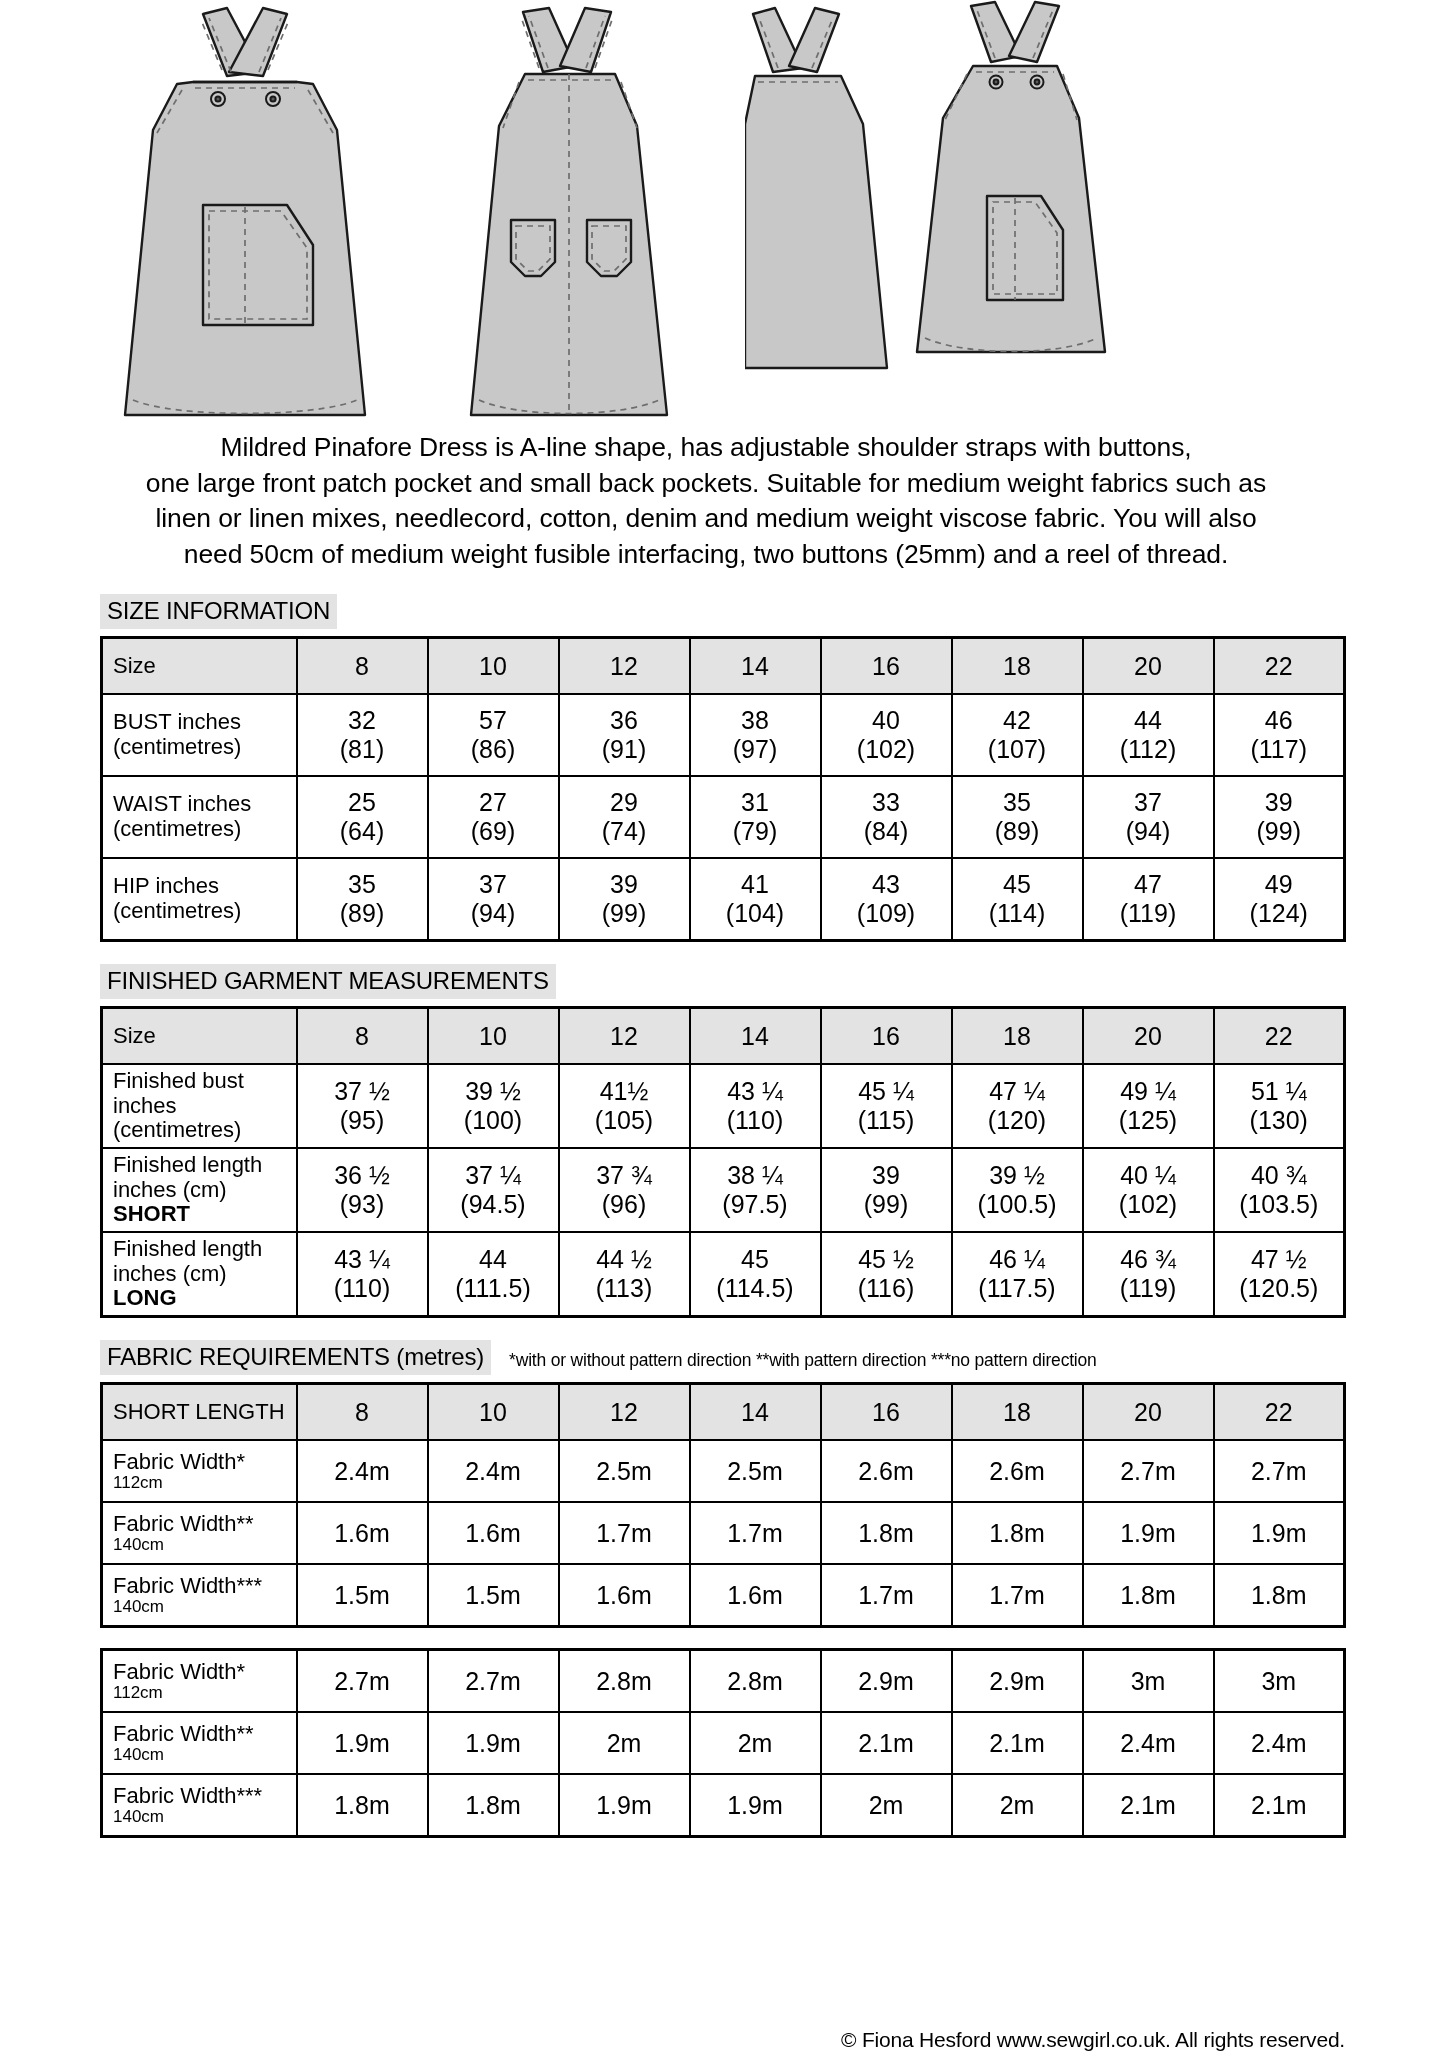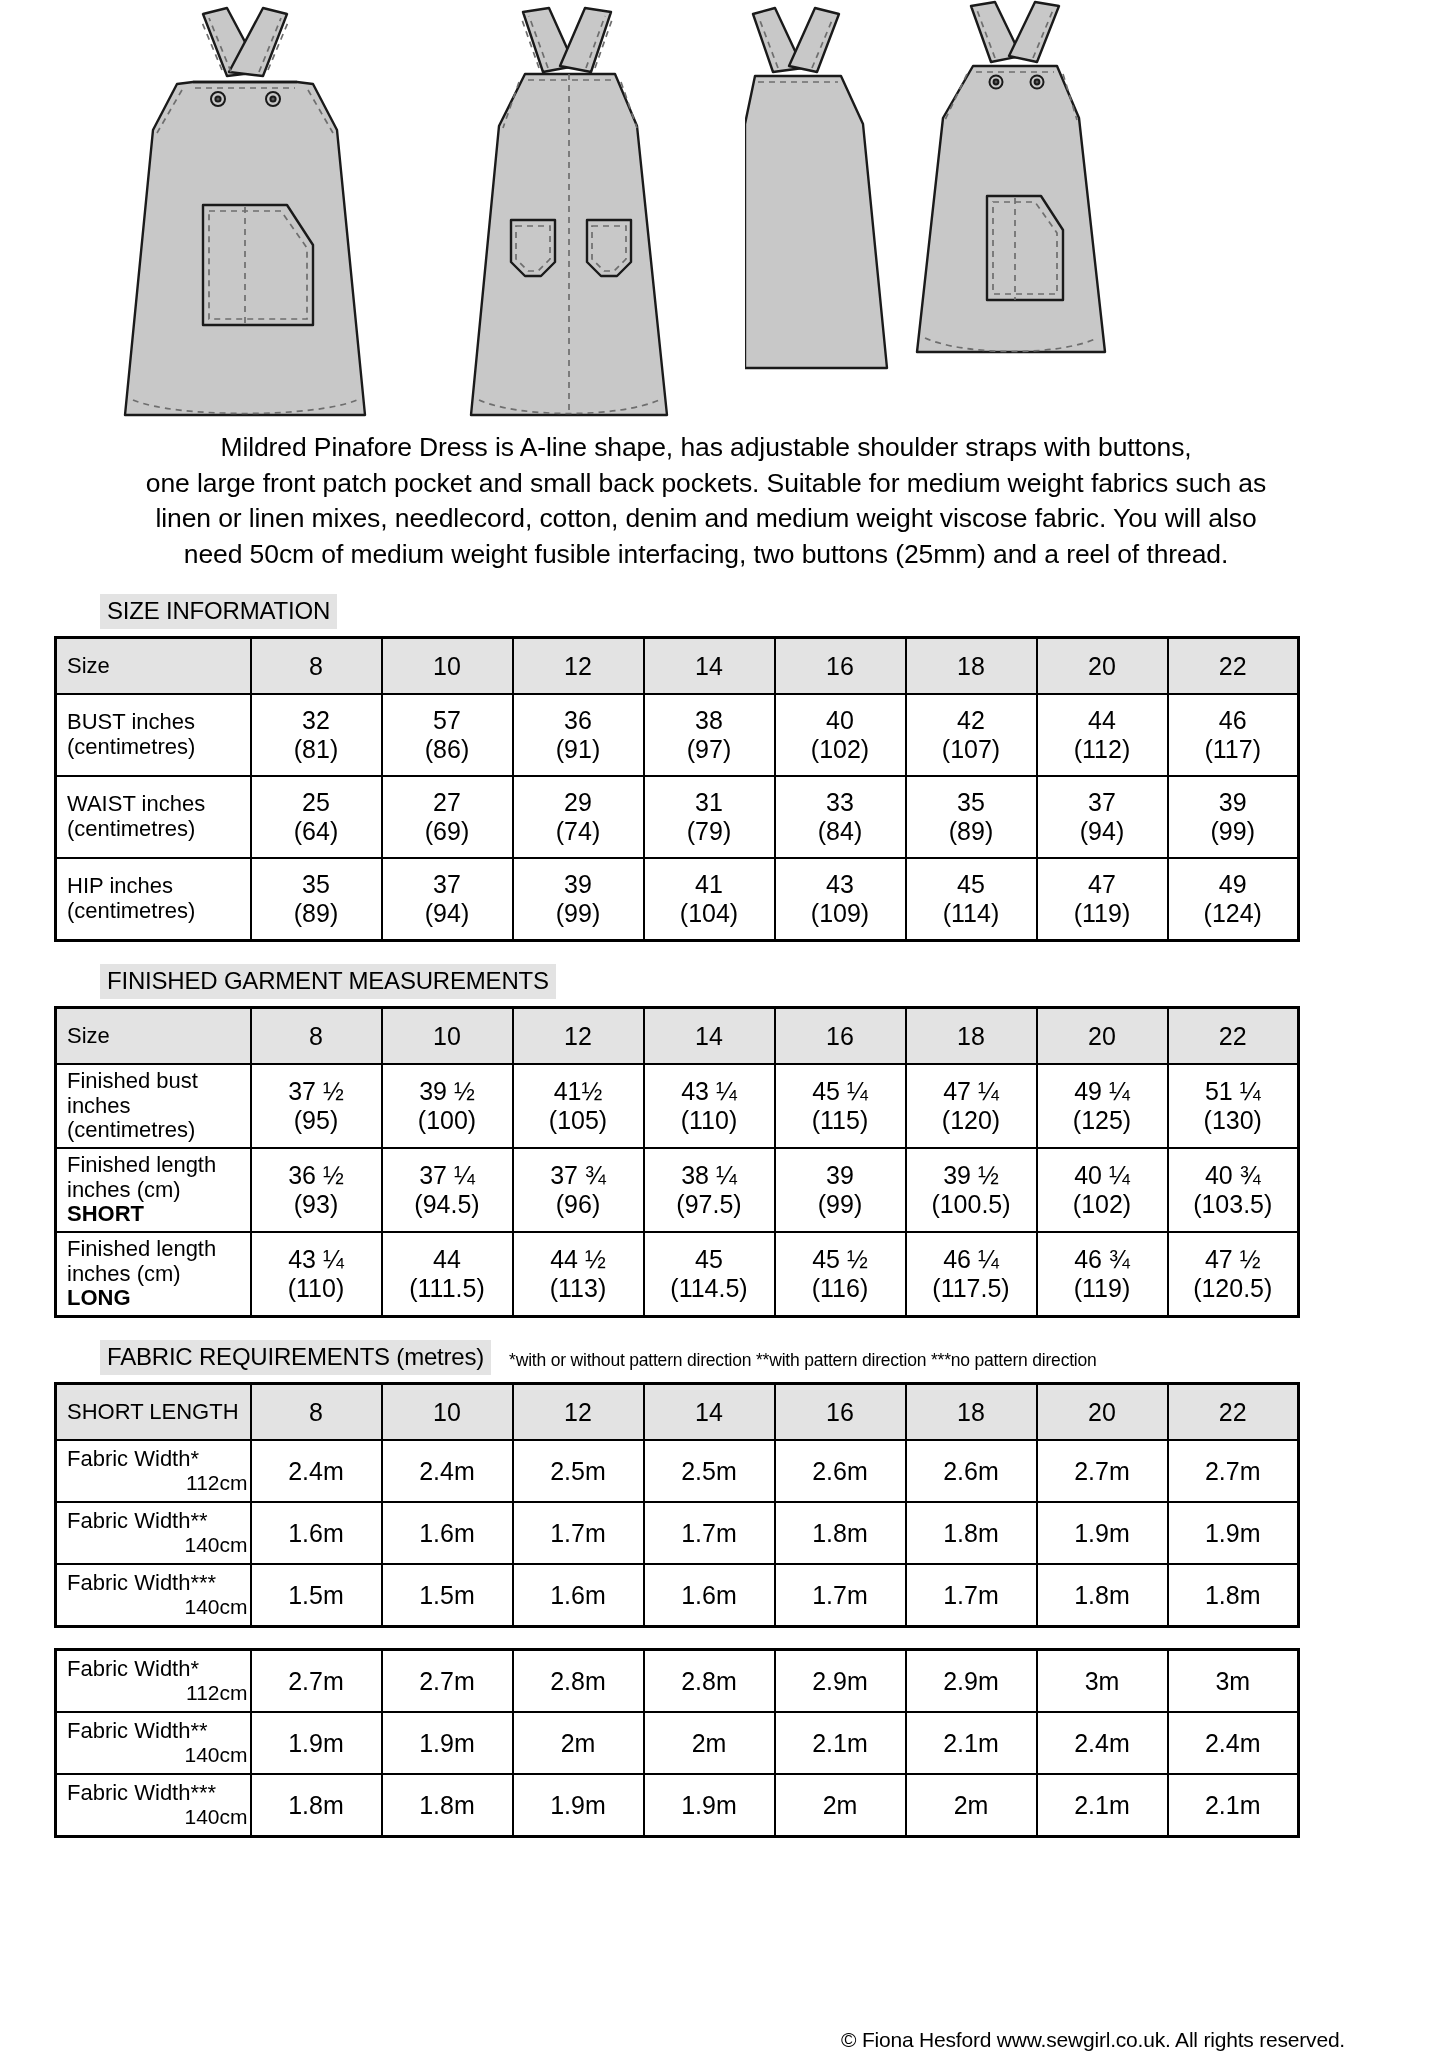--- a/index.html
+++ b/index.html
@@ -58,21 +58,21 @@
   }
   .section-note {
     font-size: 17.5px;
     margin-left: 18px;
     padding-bottom: 4px;
     letter-spacing: -0.2px;
     white-space: nowrap;
   }
 
   
-  .tbl-wrap { padding: 0 100px 0 54px; }
+  .tbl-wrap { padding: 0 100px 0 100px; }
   table.grid {
     border-collapse: collapse;
     width: 1245px;
     table-layout: fixed;
     border: 3px solid #000;
   }
   table.grid td {
     border: 2px solid #000;
     text-align: center;
     vertical-align: middle;
@@ -89,21 +89,21 @@
     background: #e3e3e3;
     font-size: 25px;
     height: 50px;
   }
   table.grid tr.hdr td.lbl { font-size: 22px; }
   col.c-label { width: 195px; }
   col.c-size  { width: 131px; }
 
   .two-line { line-height: 1.18; }
   .bold { font-weight: bold; }
-  .small-sub { font-size: 21px; display: block; text-align: right; margin-top: -1px;}
+  .small-sub { font-size: 17px; display: block; text-align: left; margin-top: -1px;}
   .fw-lbl { font-size: 22px; }
 
   .measure-row td { height: 78px; }
   .size-row td { height: 76px; }
   .fab-row td { height: 56px; }
   .fab-row td.lbl { text-align: left; padding-left: 10px; line-height: 1.05; }
 
   .gap { height: 20px; }
 
   

